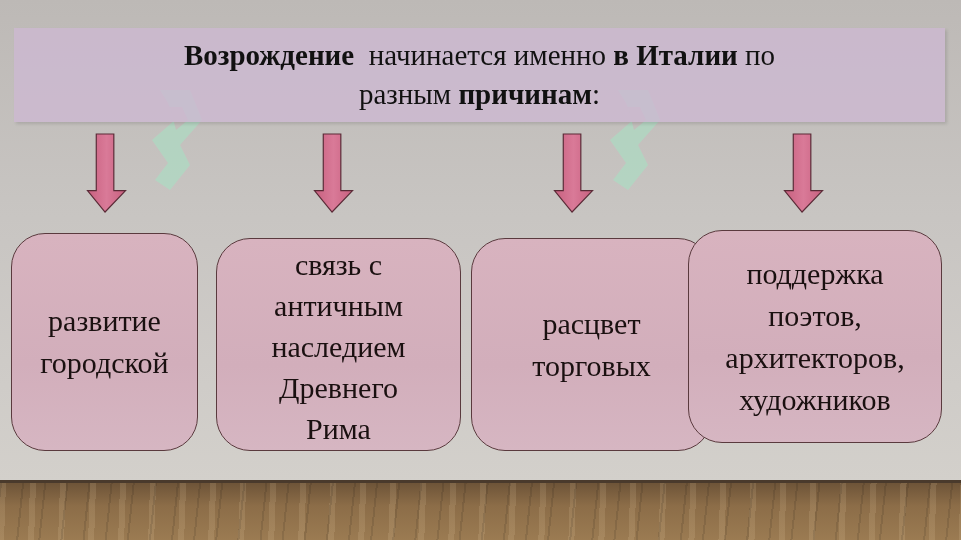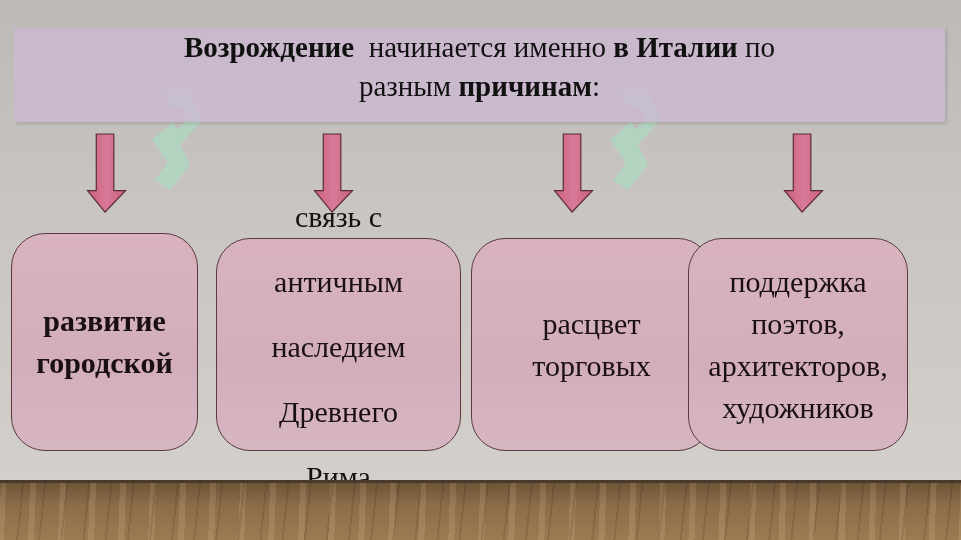--- a/index.html
+++ b/index.html
@@ -25,21 +25,21 @@
     }
     .watermark {
       position: absolute; width: 70px; height: 110px; opacity: 0.55;
     }
     .banner {
       position: absolute; left: 14px; top: 28px; width: 931px; height: 94px;
       background: rgba(205,185,210,0.78);
       box-shadow: 2px 2px 3px rgba(0,0,0,0.12);
       text-align: center; color: #111;
       font-size: 29px; line-height: 39px;
-      box-sizing: border-box;
+      padding-top: 8px; box-sizing: border-box;
     }
     .banner b { font-weight: bold; }
     .arrow { position: absolute; width: 42px; height: 80px; }
     .box {
       position: absolute;
       background: linear-gradient(180deg, #d8b3bf 0%, #d2aebb 60%, #d6b6c2 100%);
       border: 1.5px solid #5a3a3e;
       border-radius: 34px;
       display: flex; flex-direction: column; align-items: center; justify-content: center;
       text-align: center; color: #1a1010;
@@ -80,39 +80,39 @@
 <svg class="arrow" style="left:313px;top:133px;" viewBox="0 0 42 82">
   <path d="M10 1 L28 1 L28 59 L40 59 L19 81 L1 59 L10 59 Z" fill="url(#ag)" stroke="#5a2a36" stroke-width="1.2"></path>
 </svg>
 <svg class="arrow" style="left:553px;top:133px;" viewBox="0 0 42 82">
   <path d="M10 1 L28 1 L28 59 L40 59 L19 81 L1 59 L10 59 Z" fill="url(#ag)" stroke="#5a2a36" stroke-width="1.2"></path>
 </svg>
 <svg class="arrow" style="left:783px;top:133px;" viewBox="0 0 42 82">
   <path d="M10 1 L28 1 L28 59 L40 59 L19 81 L1 59 L10 59 Z" fill="url(#ag)" stroke="#5a2a36" stroke-width="1.2"></path>
 </svg>
 
-<div class="box" style="left:11px;top:233px;width:187px;height:218px;font-weight:bold;">
+<div class="box" style="left:11px;top:233px;width:187px;height:218px;">
   <span>развитие</span>
   <span>городской</span>
 </div>
 
-<div class="box" style="left:216px;top:238px;width:245px;height:213px;padding-top:4px;line-height:41px;gap:24px;">
+<div class="box" style="left:216px;top:238px;width:245px;height:213px;padding-top:4px;line-height:41px;">
   <span>связь с</span>
   <span>античным</span>
   <span>наследием</span>
   <span>Древнего</span>
   <span>Рима</span>
 </div>
 
 <div class="box" style="left:471px;top:238px;width:241px;height:213px;">
   <span>расцвет</span>
   <span>торговых</span>
 </div>
 
-<div class="box" style="left:688px;top:238px;width:220px;height:213px;">
+<div class="box" style="left:688px;top:230px;width:254px;height:213px;">
   <span>поддержка</span>
   <span>поэтов,</span>
   <span>архитекторов,</span>
   <span>художников</span>
 </div>
 
 <div class="wall-edge"></div>
 <div class="floor"></div>
 
 </body></html>

